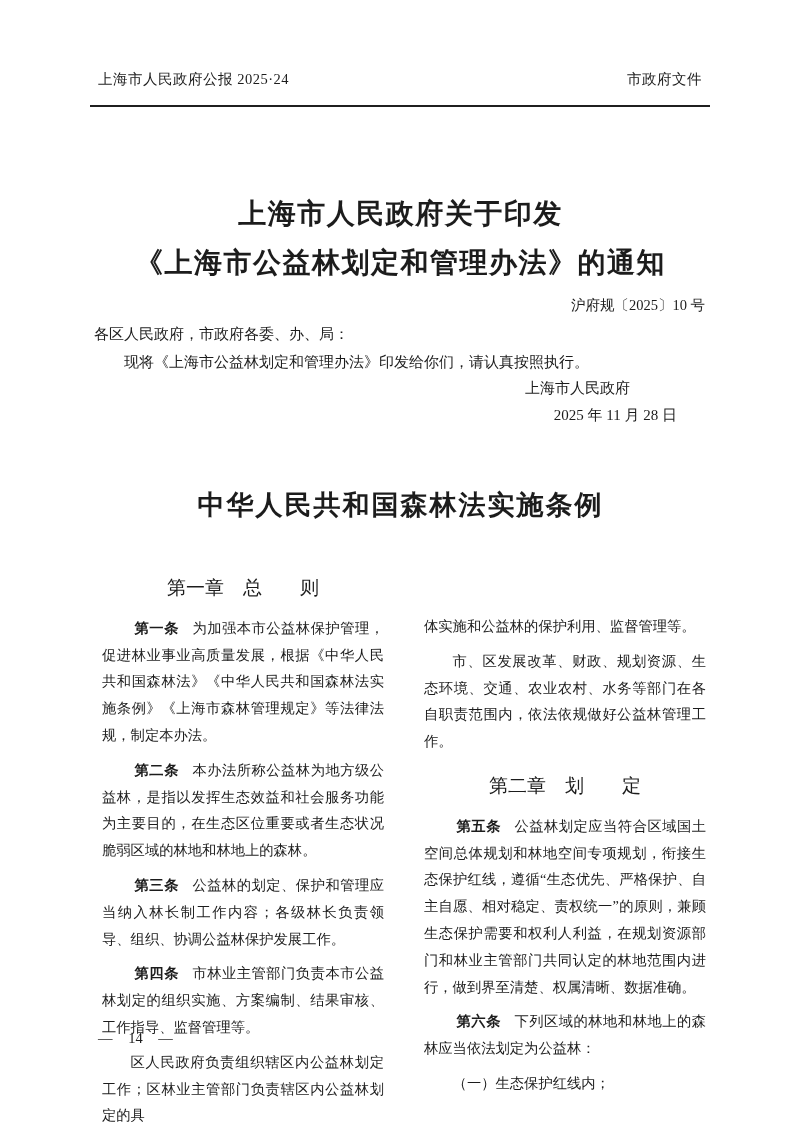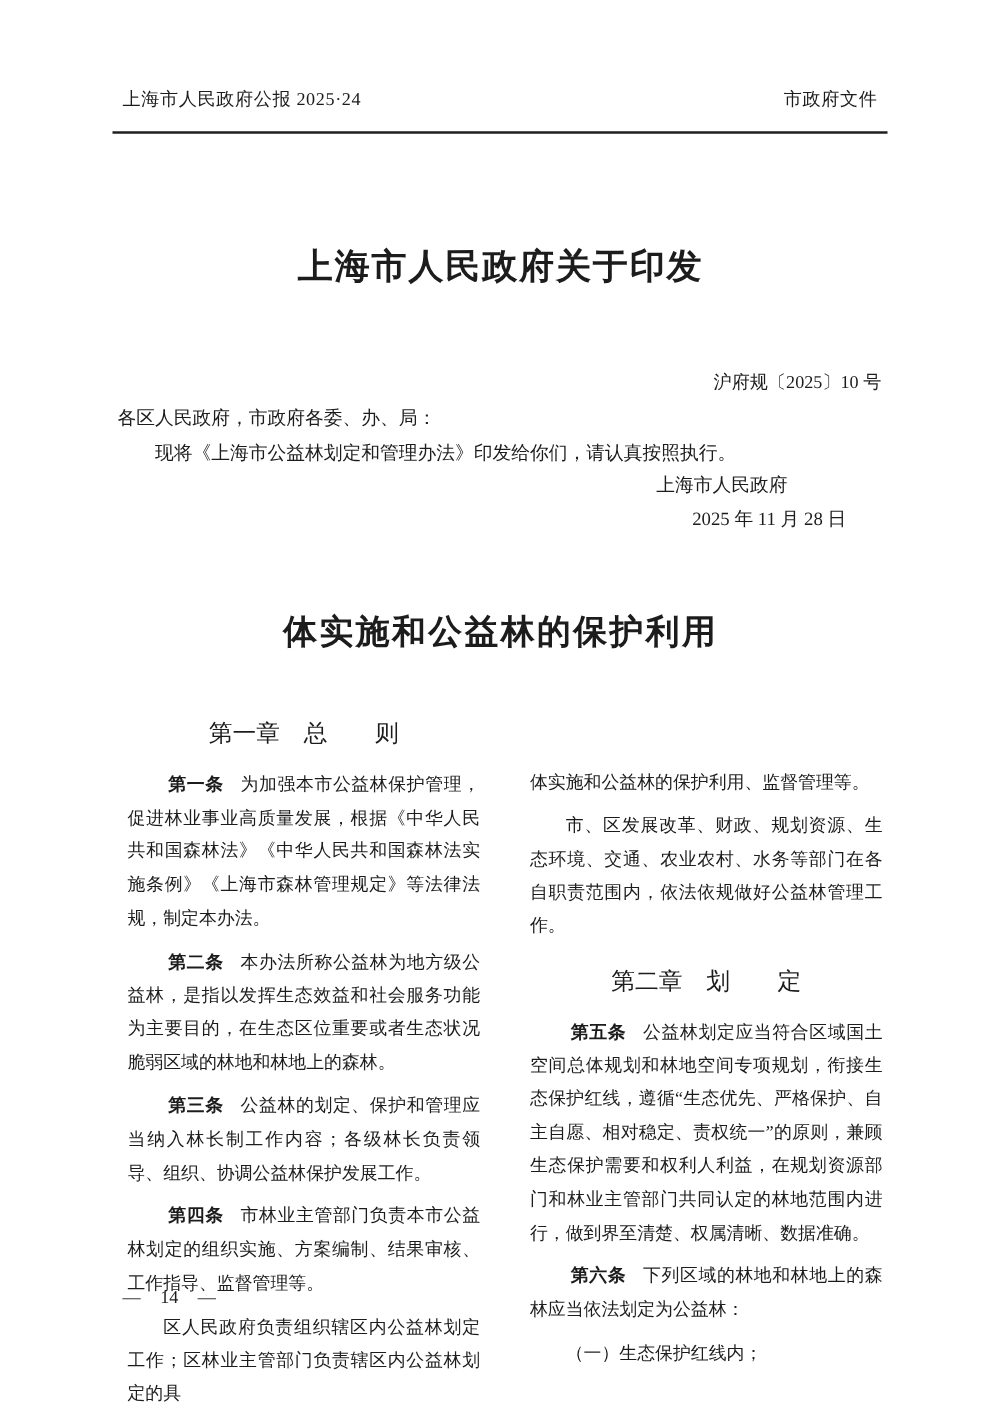--- a/index.html
+++ b/index.html
@@ -64,29 +64,30 @@
 
 <div class="page">
 
   <header class="header">
     <span>上海市人民政府公报 2025·24</span>
     <span>市政府文件</span>
   </header>
 
   <h1 class="notice-title">
     <span class="line">上海市人民政府关于印发</span>
+    <span class="line">《上海市公益林划定和管理办法》的通知</span>
   </h1>
 
   <p class="doc-number">沪府规〔2025〕10 号</p>
   <p class="salutation">各区人民政府，市政府各委、办、局：</p>
   <p class="notice-body">现将《上海市公益林划定和管理办法》印发给你们，请认真按照执行。</p>
   <p class="signer">上海市人民政府</p>
   <p class="sign-date">2025 年 11 月 28 日</p>
 
-  <h2 class="measures-title">体实施和公益林的保护利用</h2>
+  <h2 class="measures-title">中华人民共和国森林法实施条例</h2>
 
   <main class="columns">
     <div class="column">
         <p class="chapter-heading">第一章　总　　则</p>
         <p class="para"><span class="article-label">第一条</span>为加强本市公益林保护管理，促进林业事业高质量发展，根据《中华人民共和国森林法》《中华人民共和国森林法实施条例》《上海市森林管理规定》等法律法规，制定本办法。</p>
         <p class="para"><span class="article-label">第二条</span>本办法所称公益林为地方级公益林，是指以发挥生态效益和社会服务功能为主要目的，在生态区位重要或者生态状况脆弱区域的林地和林地上的森林。</p>
         <p class="para"><span class="article-label">第三条</span>公益林的划定、保护和管理应当纳入林长制工作内容；各级林长负责领导、组织、协调公益林保护发展工作。</p>
         <p class="para"><span class="article-label">第四条</span>市林业主管部门负责本市公益林划定的组织实施、方案编制、结果审核、工作指导、监督管理等。</p>
         <p class="para">区人民政府负责组织辖区内公益林划定工作；区林业主管部门负责辖区内公益林划定的具</p>
       </div>

